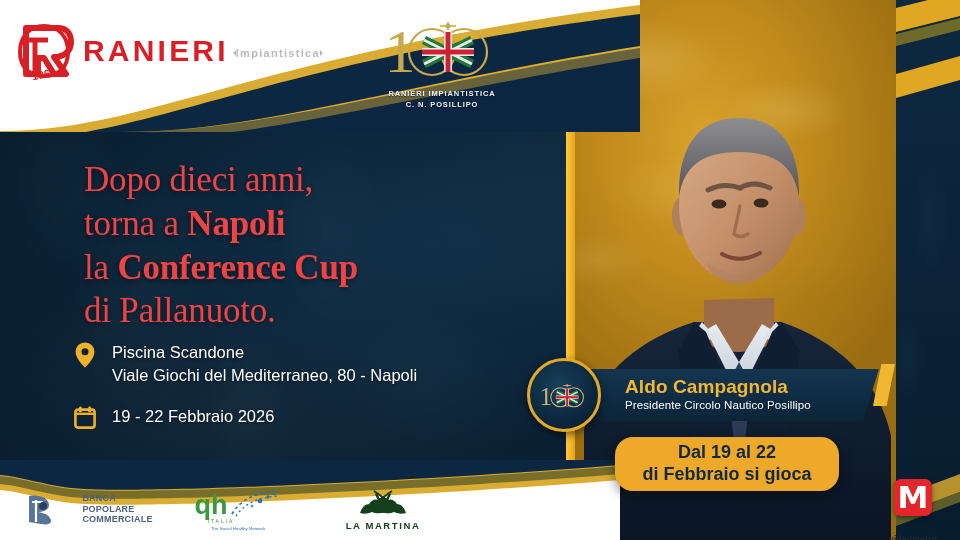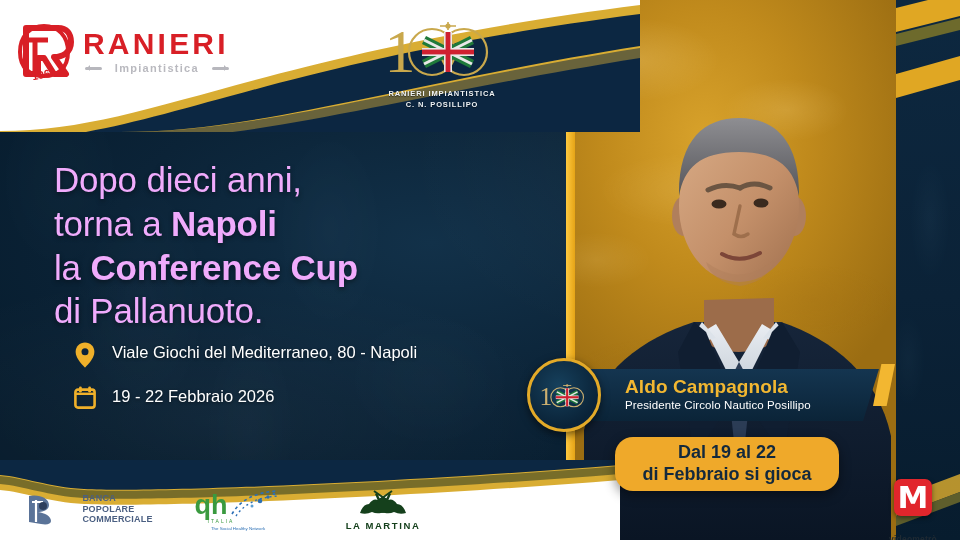--- a/index.html
+++ b/index.html
@@ -35,44 +35,44 @@
   }
   .bot-white{
     position:absolute;left:0;bottom:0;width:620px;height:80px;overflow:hidden;
   }
 
   
   .left-panel{position:absolute;left:0;top:0;width:566px;height:540px;}
 
   .ranieri-logo{position:absolute;left:14px;top:22px;display:flex;align-items:center;gap:9px;}
   .ranieri-mark{position:relative;width:60px;height:58px;}
-  .ranieri-word{display:flex;flex-direction:column;line-height:1;}
+  .ranieri-word{display:flex;line-height:1;}
   .ranieri-name{
     font-size:30px;font-weight:700;color:#d81f26;letter-spacing:3.2px;
     font-family:"Liberation Sans",sans-serif;
   }
   .ranieri-sub{
-    display:flex;align-items:center;gap:13px;margin-top:4px;padding-left:2px;
+    display:flex;align-items:center;gap:5px;margin-top:4px;padding-left:2px;
   }
   .ranieri-sub .rule{flex:1;height:3px;background:#b7b7bd;border-radius:2px;position:relative;}
   .ranieri-sub .rule::after{content:"";position:absolute;right:-1px;top:-1.5px;border:3px solid transparent;border-left-color:#b7b7bd;}
   .ranieri-sub .rule.l::after{left:-1px;right:auto;border-left-color:transparent;border-right-color:#b7b7bd;}
   .ranieri-sub .txt{
     font-size:11px;color:#b9b9bf;letter-spacing:1.3px;font-weight:600;white-space:nowrap;
   }
 
   
   .cnp-logo{position:absolute;left:378px;top:16px;width:128px;text-align:center;}
   .cnp-lines{font-size:7.5px;font-weight:700;color:#eef2f5;letter-spacing:.9px;line-height:1.45;margin-top:3px;text-shadow:0 1px 1px rgba(0,0,0,.5);}
 
   
   .headline{
-    position:absolute;left:54px;top:158px;width:470px;
-    color:#f0abfc;font-size:35px;line-height:1.25;font-weight:400;
-    letter-spacing:-0.2px;text-shadow:0 2px 5px rgba(0,0,0,.45);
+    position:absolute;left:84px;top:158px;width:470px;
+    color:#ef4444;font-size:35px;line-height:1.25;font-weight:400;
+    letter-spacing:-0.2px;text-shadow:0 2px 5px rgba(0,0,0,.45);font-family:Liberation Serif, serif;
   }
   .headline b{font-weight:700;}
   .headline .ln{display:block;white-space:nowrap;}
 
   
   .info{position:absolute;left:72px;top:340px;width:470px;}
   .info-row{display:flex;align-items:flex-start;gap:14px;margin-bottom:16px;}
   .info-text{
     color:#ffffff;font-size:16.5px;line-height:1.42;font-weight:400;
     text-shadow:0 1px 3px rgba(0,0,0,.5);padding-top:1px;
@@ -315,20 +315,21 @@
 
     <div class="info">
       <div class="info-row">
         <span class="icon-box">
           <svg width="20" height="26" viewBox="0 0 20 26">
             <path d="M10 0.6 C4.7 0.6 0.6 4.7 0.6 9.9 C0.6 17 10 25.4 10 25.4 C10 25.4 19.4 17 19.4 9.9 C19.4 4.7 15.3 0.6 10 0.6 Z" fill="#efb02a"></path>
             <circle cx="10" cy="9.8" r="3.5" fill="#0d2339"></circle>
           </svg>
         </span>
         <span class="info-text">
+          <span class="t2">Piscina Scandone</span>
           <span class="t2">Viale Giochi del Mediterraneo, 80 - Napoli</span>
         </span>
       </div>
       <div class="info-row">
         <span class="icon-box">
           <svg width="22" height="23" viewBox="0 0 22 23">
             <rect x="1.4" y="3.6" width="19.2" height="18" rx="2.6" fill="none" stroke="#efb02a" stroke-width="2.6"></rect>
             <rect x="5" y="0.4" width="2.8" height="6.2" rx="1.4" fill="#efb02a"></rect>
             <rect x="14.2" y="0.4" width="2.8" height="6.2" rx="1.4" fill="#efb02a"></rect>
             <rect x="1.4" y="6.6" width="19.2" height="2.4" fill="#efb02a"></rect>

